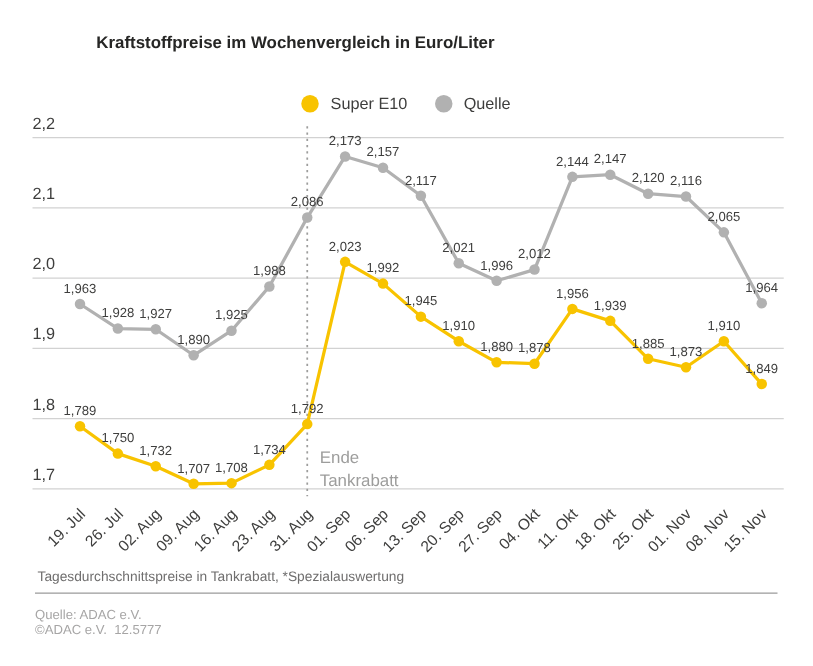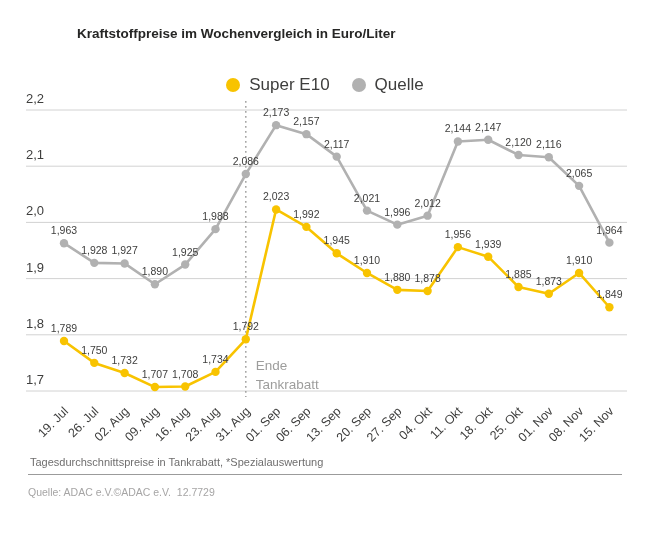--- a/index.html
+++ b/index.html
@@ -28,21 +28,21 @@
     width: 650px;
     display: flex;
     justify-content: center;
     align-items: center;
     gap: 22px;
   }
   .legend-item {
     display: flex;
     align-items: center;
     gap: 9px;
-    font-size: 17px;
+    font-size: 13px;
     color: #3E3E3D;
   }
   .legend-dot {
     width: 14px;
     height: 14px;
     border-radius: 50%;
     display: inline-block;
   }
   svg.plot {
     position: absolute;
@@ -65,23 +65,24 @@
     width: 594px;
     height: 1px;
     background: #9B9B9B;
   }
   .footer {
     position: absolute;
     left: 28px;
     top: 486px;
     width: 594px;
     display: flex;
-    justify-content: flex-start;
+    justify-content: flex-end;
     font-size: 10.5px;
     color: #A6A5A5;
+    flex-direction: column;
   }
   .footer span { white-space: pre; }
 </style>
 </head>
 <body>
 
 <div class="canvas">
 
   <h1 class="chart-title">Kraftstoffpreise im Wochenvergleich in Euro/Liter</h1>
 
@@ -210,16 +211,16 @@
       <circle cx="609.4" cy="307.26200000000006" r="4.2" fill="#F8C300"></circle>
       <text x="609.4" y="298.26200000000006" text-anchor="middle" font-size="10.5" fill="#3E3E3D">1,849</text>
     </svg>
 
   <div class="footnote">Tagesdurchschnittspreise in Tankrabatt, *Spezialauswertung</div>
 
   <div class="footer-divider"></div>
 
   <div class="footer">
     <span>Quelle: ADAC e.V.</span>
-    <span>©ADAC e.V.  12.7729</span>
+    <span>©ADAC e.V.  12.5777</span>
   </div>
 
 </div>
 
 </body></html>

